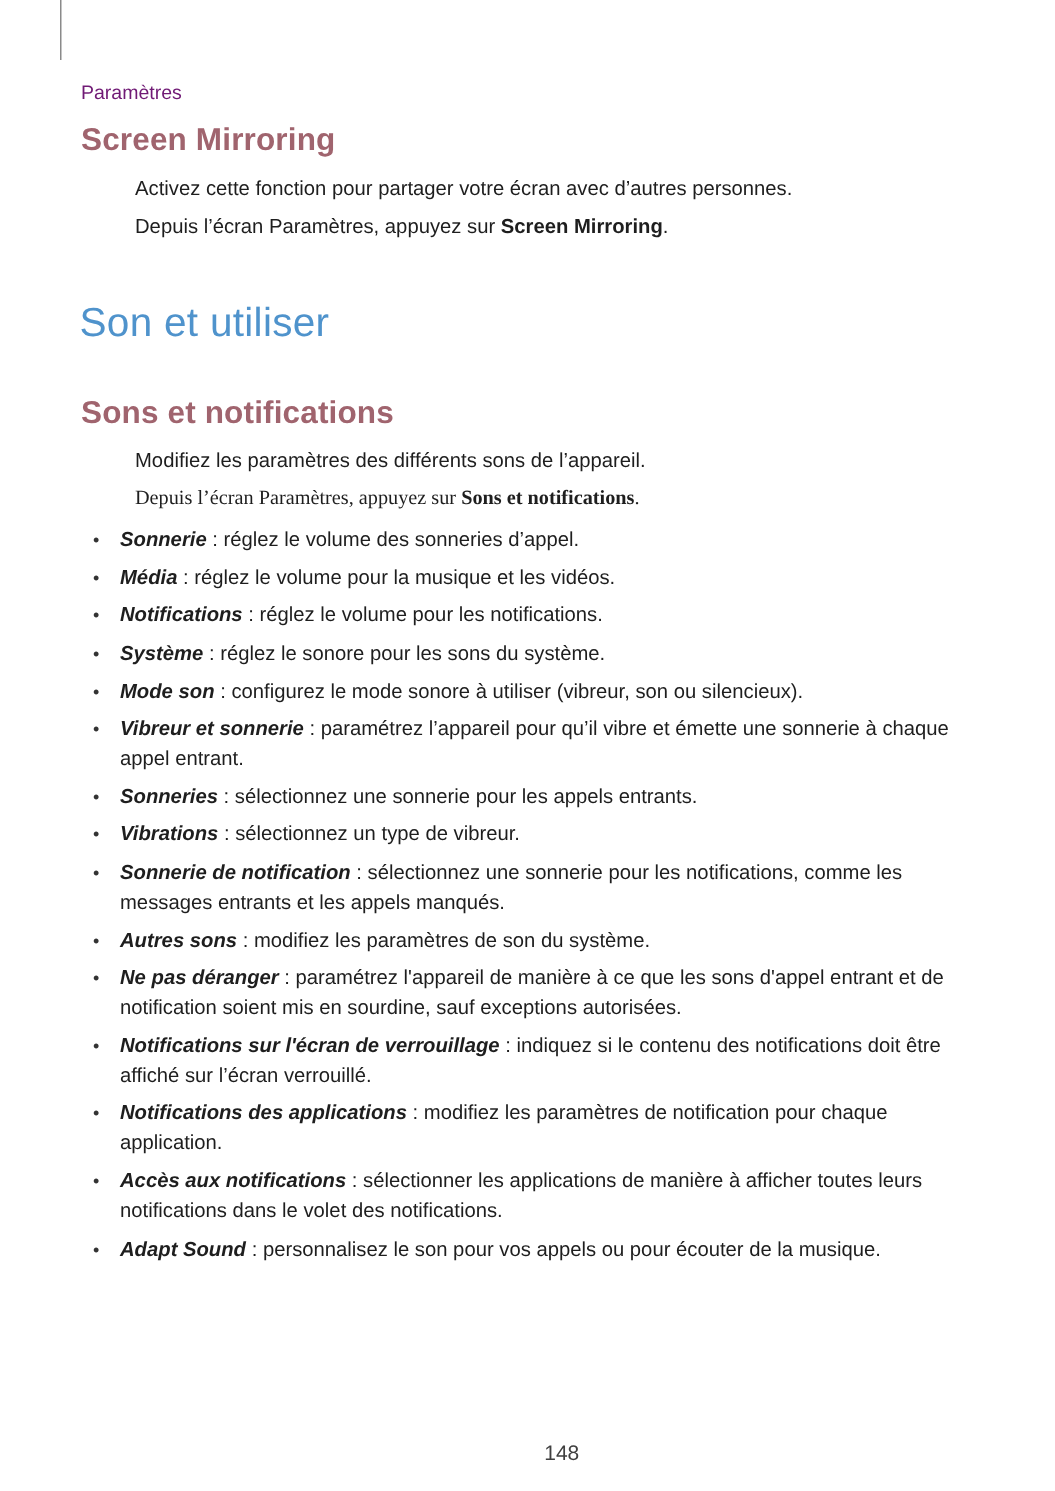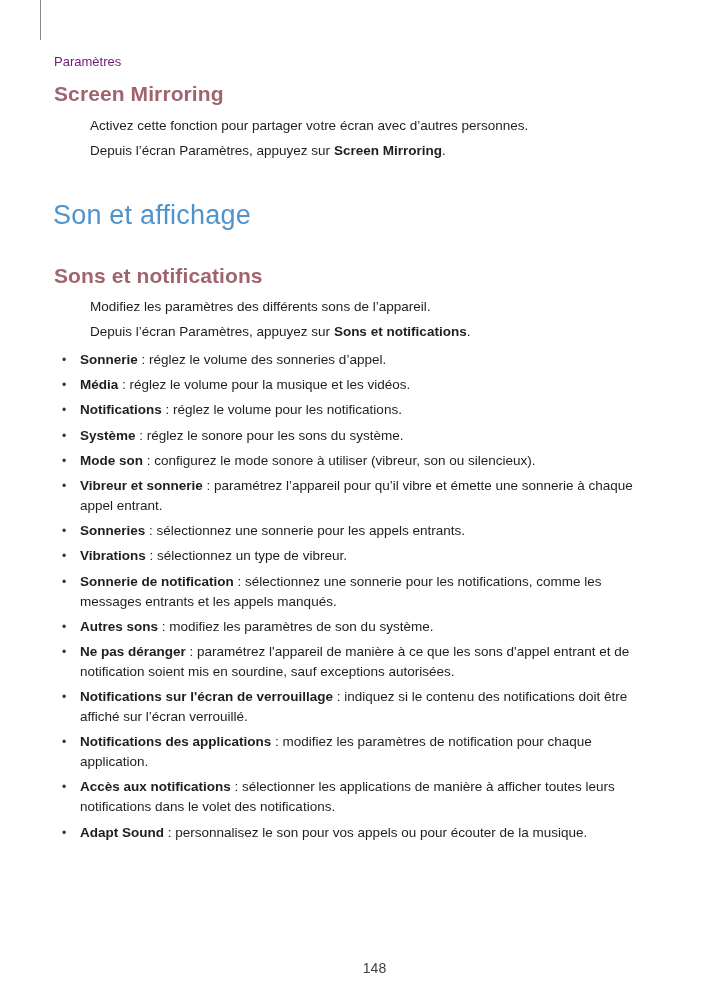--- a/index.html
+++ b/index.html
@@ -7,38 +7,38 @@
          font-family: "Liberation Sans", "DejaVu Sans", sans-serif; color: #1e1e1e; }
   .header-rule { position: absolute; left: 40px; top: 0; width: 1px; height: 40px; background: #8a8a8a; }
   .header-label { position: absolute; left: 54px; top: 26px; font-size: 13px; color: #701a75; margin-top: 28px; }
   .sub-title { position: absolute; left: 54px; font-size: 21px; font-weight: bold; color: #a0646e; letter-spacing: 0.1px; }
   .chapter-title { position: absolute; left: 53px; top: 200px; font-size: 27px; font-weight: normal; color: #4f93cc; letter-spacing: 0.2px; }
   .para { position: absolute; left: 54px; font-size: 13.5px; line-height: 18px; color: #1e1e1e; white-space: nowrap; margin-left: 36px; }
   .para b { font-weight: bold; }
   ul.bullets { position: absolute; left: 54px; top: 350px; width: 580px; margin: 0; padding: 0; list-style: none; }
   ul.bullets li { position: relative; padding-left: 26px; font-size: 13.5px; line-height: 20px; margin-bottom: 5.2px; color: #1e1e1e; }
   ul.bullets li .dot { position: absolute; left: 8px; top: 0; font-size: 12px; color: #333; }
-  ul.bullets li b { font-weight: bold; }
+  ul.bullets li b { font-weight: bold; font-style: italic; }
   .page-number { position: absolute; left: 0; width: 677px; top: 960px; text-align: center; font-size: 14px; color: #404040; padding-left: 36px; }
 </style>
 </head>
 <body>
 
 <div class="header-rule"></div>
 <div class="header-label">Paramètres</div>
 
 <h2 class="sub-title" style="top:82px;margin:0;">Screen Mirroring</h2>
 <div class="para" style="top:117px;">Activez cette fonction pour partager votre écran avec d’autres personnes.</div>
 <div class="para" style="top:142px;"><span>Depuis l’écran Paramètres, appuyez sur </span><b>Screen Mirroring</b><span>.</span></div>
 
-<h1 class="chapter-title" style="margin:0;">Son et affichage</h1>
+<h1 class="chapter-title" style="margin:0;">Son et utiliser</h1>
 
 <h2 class="sub-title" style="top:264px;margin:0;">Sons et notifications</h2>
 <div class="para" style="top:298px;">Modifiez les paramètres des différents sons de l’appareil.</div>
-<div class="para" style="top:323px;"><span>Depuis l’écran Paramètres, appuyez sur </span><b>Sons et notifications</b><span>.</span></div>
+<div class="para" style="top:323px;font-family:Liberation Serif, serif;"><span>Depuis l’écran Paramètres, appuyez sur </span><b>Sons et notifications</b><span>.</span></div>
 
 <ul class="bullets">
   <li><span class="dot">•</span><b>Sonnerie</b><span> : réglez le volume des sonneries d’appel.</span></li>
   <li><span class="dot">•</span><b>Média</b><span> : réglez le volume pour la musique et les vidéos.</span></li>
   <li><span class="dot">•</span><b>Notifications</b><span> : réglez le volume pour les notifications.</span></li>
   <li><span class="dot">•</span><b>Système</b><span> : réglez le sonore pour les sons du système.</span></li>
   <li><span class="dot">•</span><b>Mode son</b><span> : configurez le mode sonore à utiliser (vibreur, son ou silencieux).</span></li>
   <li><span class="dot">•</span><b>Vibreur et sonnerie</b><span> : paramétrez l’appareil pour qu’il vibre et émette une sonnerie à chaque appel entrant.</span></li>
   <li><span class="dot">•</span><b>Sonneries</b><span> : sélectionnez une sonnerie pour les appels entrants.</span></li>
   <li><span class="dot">•</span><b>Vibrations</b><span> : sélectionnez un type de vibreur.</span></li>

